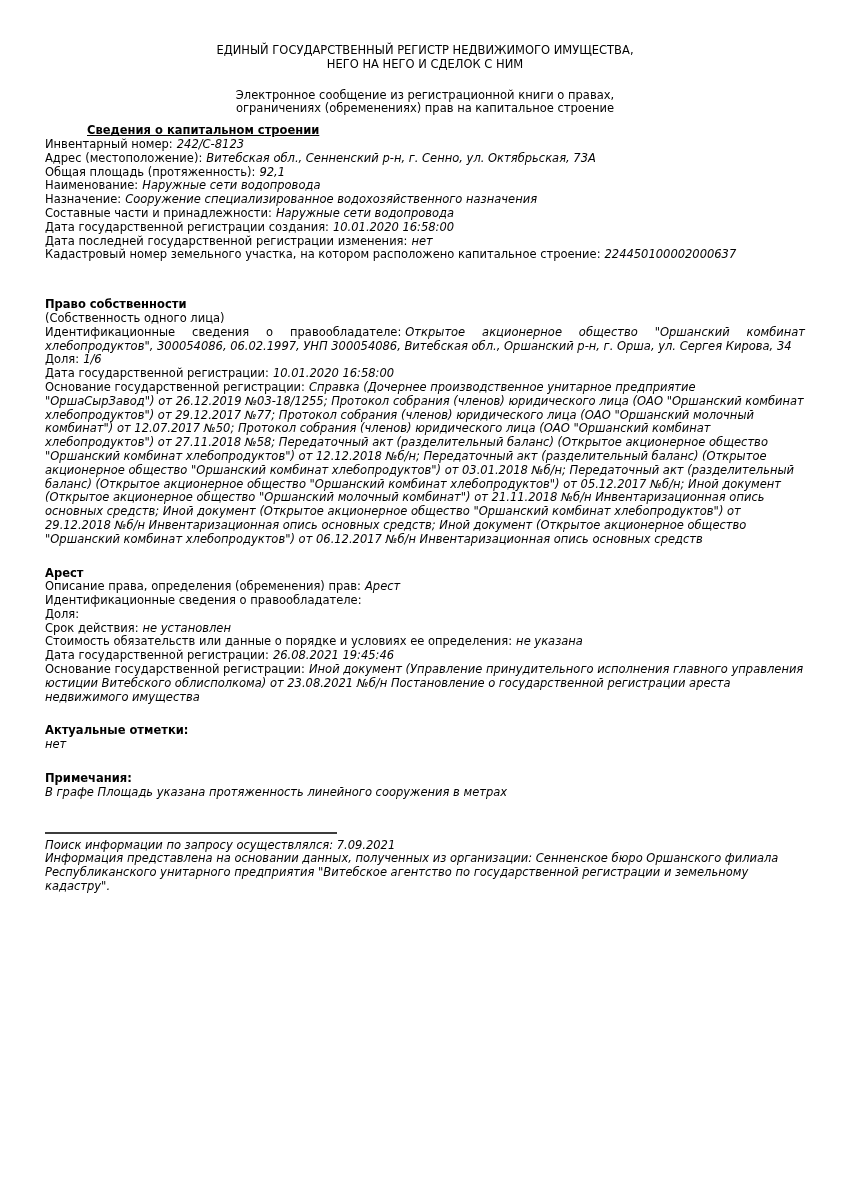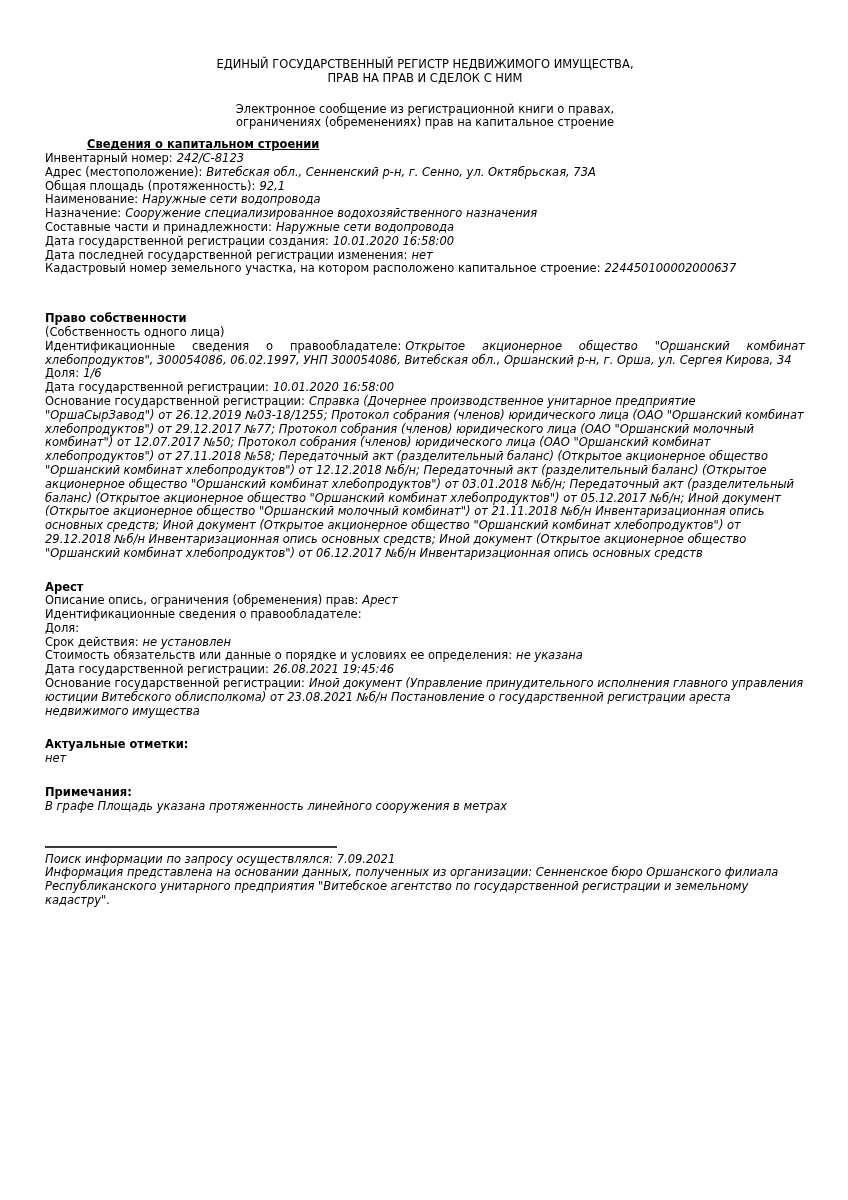--- a/index.html
+++ b/index.html
@@ -2,21 +2,21 @@
 <html><head>
 <meta charset="utf-8">
 <style>
   html, body { margin: 0; padding: 0; background: #ffffff; }
   body {
     width: 848px; height: 1200px;
     font-family: "DejaVu Sans", "Liberation Sans", sans-serif;
     font-size: 11.5px; line-height: 13.8px; color: #000;
     -webkit-font-smoothing: antialiased;
   }
-  .page { padding: 58px 43px 0 45px; }
+  .page { padding: 44px 43px 0 45px; }
   .center { text-align: center; }
   .title-block { margin-bottom: 17px; }
   .subtitle-block { margin-bottom: 8px; }
   .bold { font-weight: bold; }
   .underlined { text-decoration: underline; margin-left: 42px; }
   .italic { font-style: italic; }
   .row { }
   .row .lbl { font-style: normal; }
   .row .val { font-style: italic; margin-left: 4px; }
   .justify { text-align: justify; }
@@ -30,21 +30,21 @@
   .footer { font-style: italic; }
   a.doc-link { color: #bd9b2e; text-decoration: underline; font-style: italic; }
 </style>
 </head>
 <body>
 
 <div class="page">
 
   <div class="center title-block">
     <div>ЕДИНЫЙ ГОСУДАРСТВЕННЫЙ РЕГИСТР НЕДВИЖИМОГО ИМУЩЕСТВА,</div>
-    <div>ПРАВ НА ПРАВ И СДЕЛОК С НИМ</div>
+    <div>НЕГО НА НЕГО И СДЕЛОК С НИМ</div>
   </div>
 
   <div class="center subtitle-block">
     <div>Электронное сообщение из регистрационной книги о правах,</div>
     <div>ограничениях (обременениях) прав на капитальное строение</div>
   </div>
 
   <div>
     <div class="bold underlined">Сведения о капитальном строении</div>
     <div class="row"><span class="lbl">Инвентарный номер:</span><span class="val">242/С-8123</span></div>
@@ -62,21 +62,21 @@
     <div class="bold">Право собственности</div>
     <div>(Собственность одного лица)</div>
     <div class="row justify"><span class="lbl">Идентификационные сведения о правообладателе:</span><span class="val">Открытое акционерное общество "Оршанский комбинат хлебопродуктов", 300054086, 06.02.1997, УНП 300054086, Витебская обл., Оршанский р-н, г. Орша, ул. Сергея Кирова, 34</span></div>
     <div class="row"><span class="lbl">Доля:</span><span class="val">1/6</span></div>
     <div class="row"><span class="lbl">Дата государственной регистрации:</span><span class="val">10.01.2020 16:58:00</span></div>
     <div class="row"><span class="lbl">Основание государственной регистрации:</span><span class="val">Справка (Дочернее производственное унитарное предприятие "ОршаСырЗавод") от 26.12.2019 №03-18/1255; Протокол собрания (членов) юридического лица (ОАО "Оршанский комбинат хлебопродуктов") от 29.12.2017 №77; Протокол собрания (членов) юридического лица (ОАО "Оршанский молочный комбинат") от 12.07.2017 №50; Протокол собрания (членов) юридического лица (ОАО "Оршанский комбинат хлебопродуктов") от 27.11.2018 №58; Передаточный акт (разделительный баланс) (Открытое акционерное общество "Оршанский комбинат хлебопродуктов") от 12.12.2018 №б/н; Передаточный акт (разделительный баланс) (Открытое акционерное общество "Оршанский комбинат хлебопродуктов") от 03.01.2018 №б/н; Передаточный акт (разделительный баланс) (Открытое акционерное общество "Оршанский комбинат хлебопродуктов") от 05.12.2017 №б/н; Иной документ (Открытое акционерное общество "Оршанский молочный комбинат") от 21.11.2018 №б/н Инвентаризационная опись основных средств; Иной документ (Открытое акционерное общество "Оршанский комбинат хлебопродуктов") от 29.12.2018 №б/н Инвентаризационная опись основных средств; Иной документ (Открытое акционерное общество "Оршанский комбинат хлебопродуктов") от 06.12.2017 №б/н Инвентаризационная опись основных средств</span></div>
   </div>
 
   <div class="sec">
     <div class="bold">Арест</div>
-    <div class="row"><span class="lbl">Описание опись, ограничения (обременения) прав:</span><span class="val">Арест</span></div>
+    <div class="row"><span class="lbl">Описание права, определения (обременения) прав:</span><span class="val">Арест</span></div>
     <div class="row"><span class="lbl">Идентификационные сведения о правообладателе:</span><span class="val"></span></div>
     <div class="row"><span class="lbl">Доля:</span><span class="val"></span></div>
     <div class="row"><span class="lbl">Срок действия:</span><span class="val">не установлен</span></div>
     <div class="row"><span class="lbl">Стоимость обязательств или данные о порядке и условиях ее определения:</span><span class="val">не указана</span></div>
     <div class="row"><span class="lbl">Дата государственной регистрации:</span><span class="val">26.08.2021 19:45:46</span></div>
     <div class="row"><span class="lbl">Основание государственной регистрации:</span><span class="val">Иной документ (Управление принудительного исполнения главного управления юстиции Витебского облисполкома) от 23.08.2021 №б/н Постановление о государственной регистрации ареста недвижимого имущества</span></div>
   </div>
 
   <div class="sec">
     <div class="bold">Актуальные отметки:</div>

